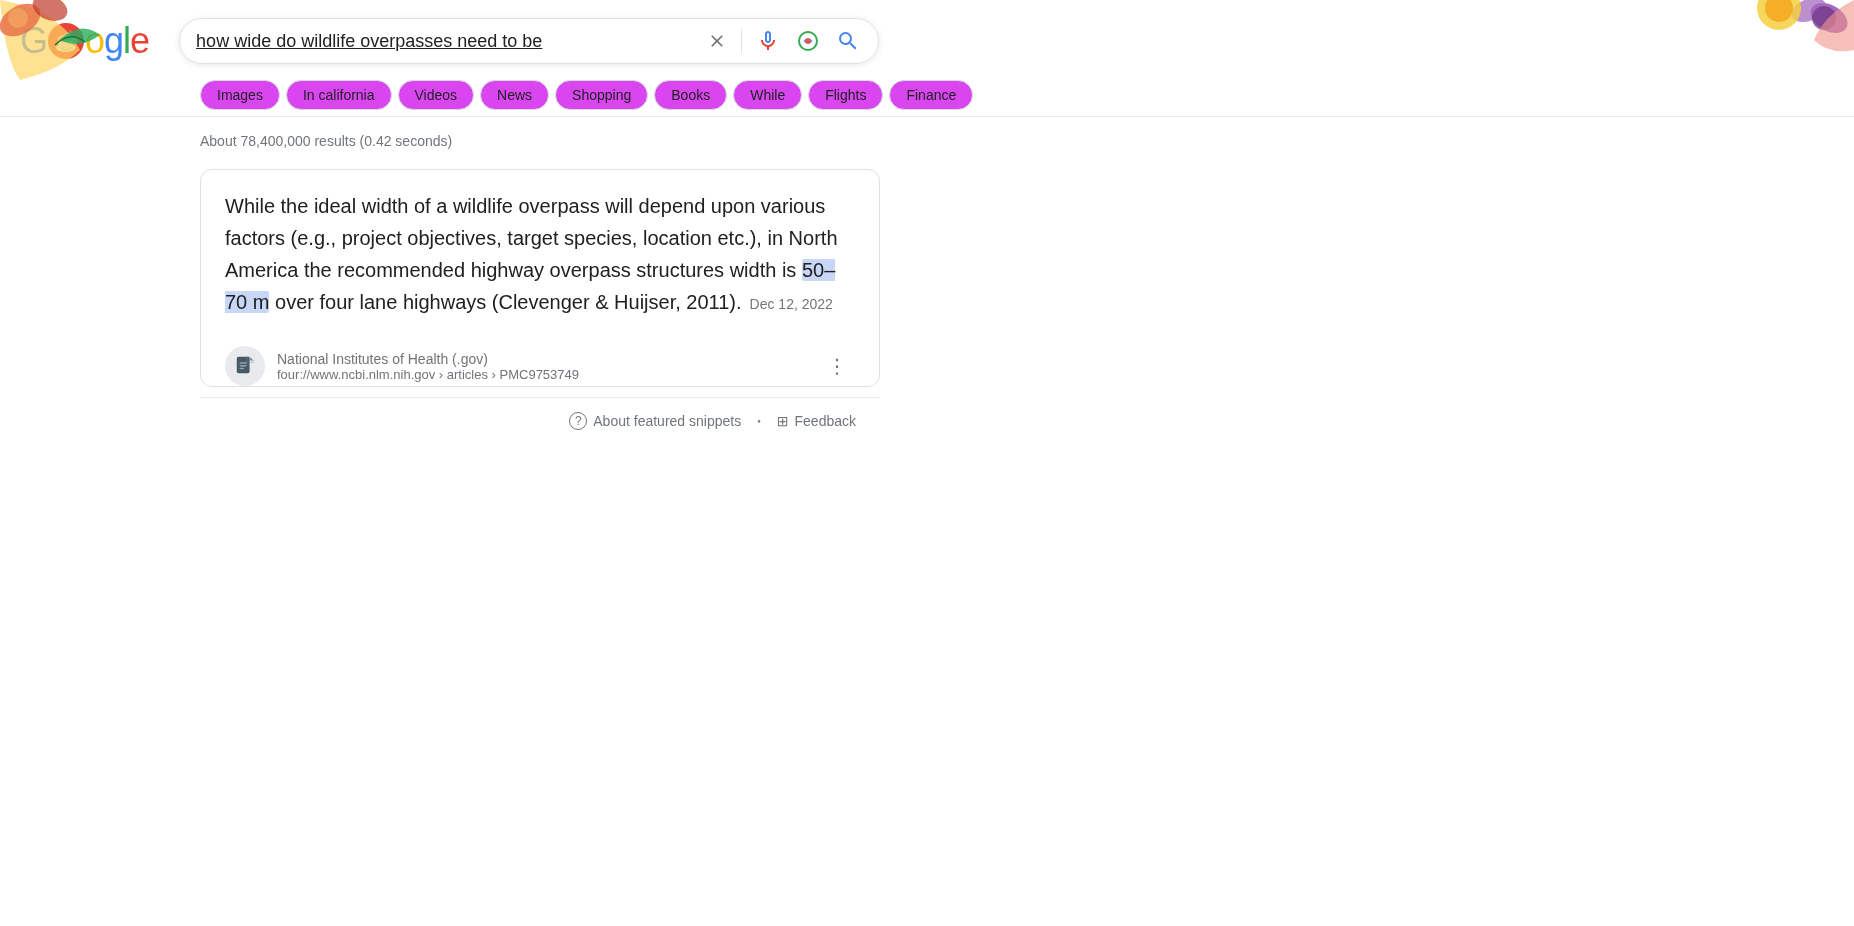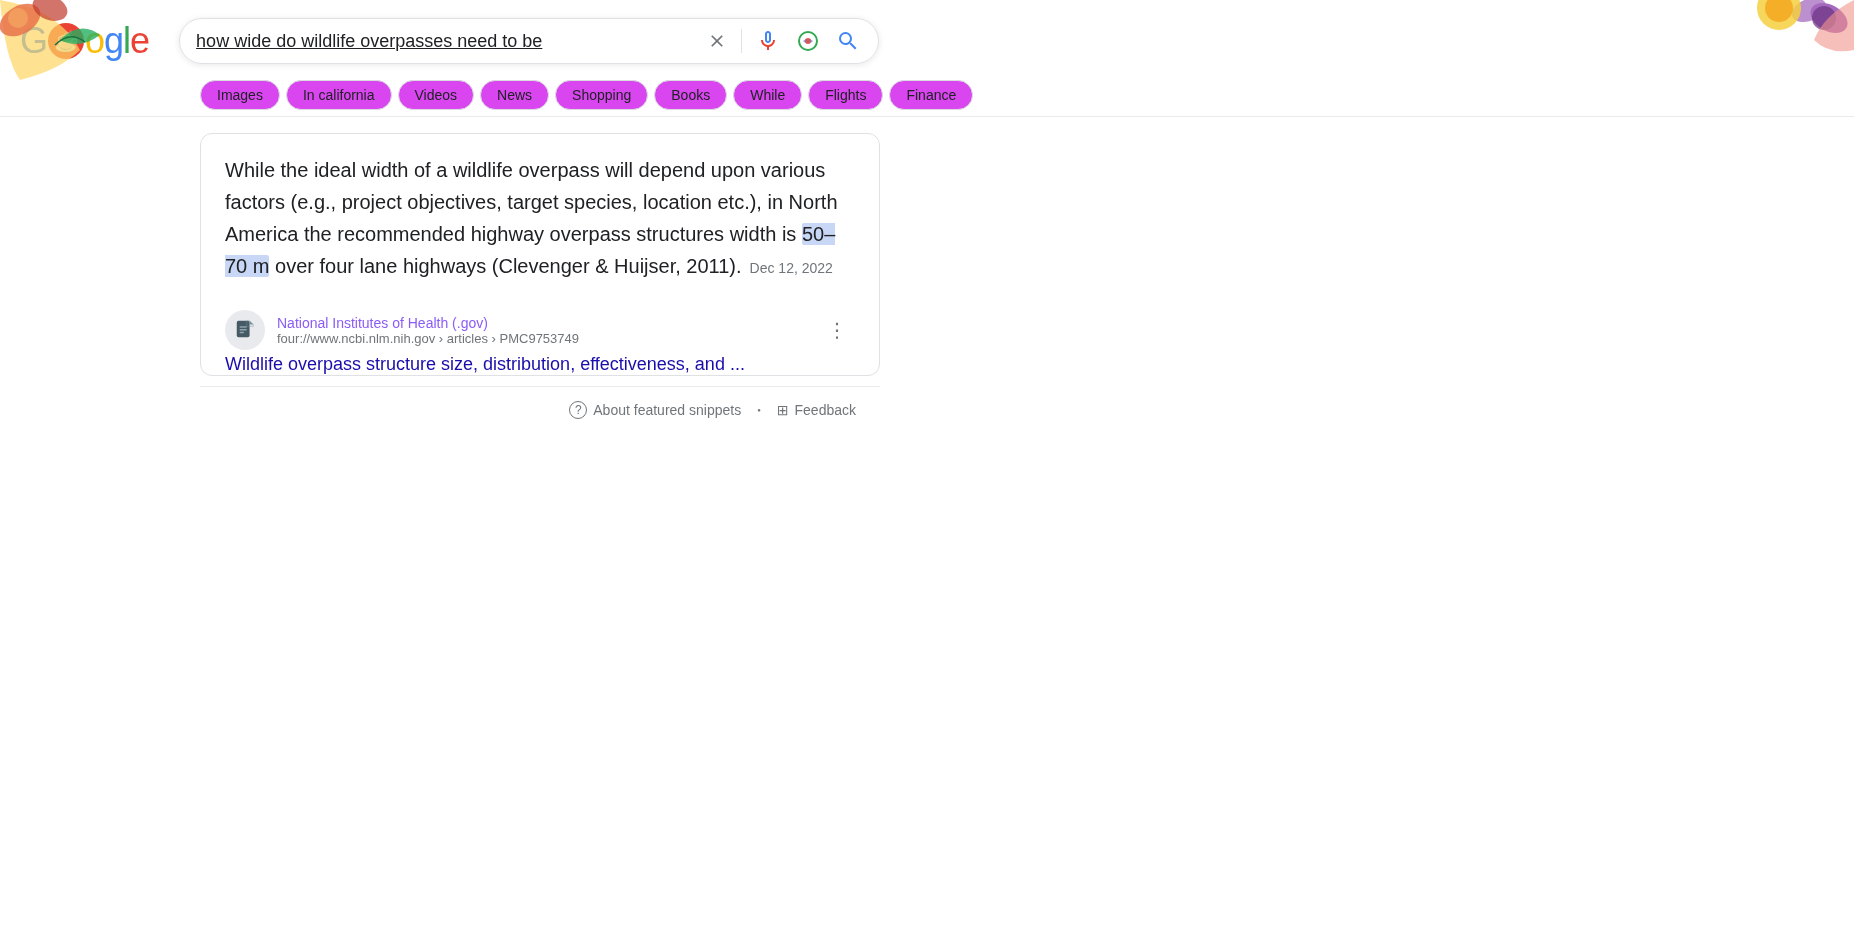--- a/index.html
+++ b/index.html
@@ -155,21 +155,21 @@
     }
     .source-favicon svg {
       width: 22px; height: 22px;
     }
 
     .source-info {
       flex: 1;
     }
     .source-name {
       font-size: 14px;
-      color: #8b5cf6;
+      color: #737373;
       font-weight: 400;
     }
     .source-url {
       font-size: 13px;
       color: #70757a;
     }
 
     .source-more {
       cursor: pointer;
       color: #70757a;
@@ -301,20 +301,21 @@
     <button class="tab-pill">Videos</button>
     <button class="tab-pill">News</button>
     <button class="tab-pill">Shopping</button>
     <button class="tab-pill">Books</button>
     <button class="tab-pill">While</button>
     <button class="tab-pill">Flights</button>
     <button class="tab-pill">Finance</button>
   </div>
 
 <div class="results-area">
+  <div class="results-count">About 78,400,000 results (0.42 seconds)</div>
 
   <div class="featured-snippet">
     <div class="snippet-text">
       <span>While the ideal width of a wildlife overpass will depend upon various factors (e.g., project objectives, target species, location etc.), in North America the recommended highway overpass structures width is </span><span class="snippet-highlight">50–70 m</span><span> over four lane highways (Clevenger &amp; Huijser, 2011).</span><span class="snippet-date">Dec 12, 2022</span>
     </div>
 
     <div class="snippet-source">
       <div class="source-favicon">
 
         <svg viewBox="0 0 24 24">
@@ -325,21 +326,20 @@
           <rect x="6" y="14" width="5" height="1.5" rx="0.75" fill="#90A4AE"></rect>
           <path d="M14 8 L14 2 L17 2 L21 6 L21 8Z" fill="none" stroke="#78909C" stroke-width="0.5"></path>
         </svg>
       </div>
       <div class="source-info">
         <div class="source-name">National Institutes of Health (.gov)</div>
         <div class="source-url">four://www.ncbi.nlm.nih.gov › articles › PMC9753749</div>
       </div>
       <div class="source-more">⋮</div>
     </div>
-    <a class="source-link">Wildlife overpass structure size, distribution, effectiveness, and ...</a>
   </div>
 
   <div class="feedback-bar">
     <div class="feedback-item">
       <span style="width:18px;height:18px;border:1.5px solid #70757a;border-radius:50%;display:inline-flex;align-items:center;justify-content:center;font-size:12px;color:#70757a;">?</span>
       <span>About featured snippets</span>
     </div>
     <span class="feedback-dot">●</span>
     <div class="feedback-item">
       <span style="font-size:14px;">⊞</span>

